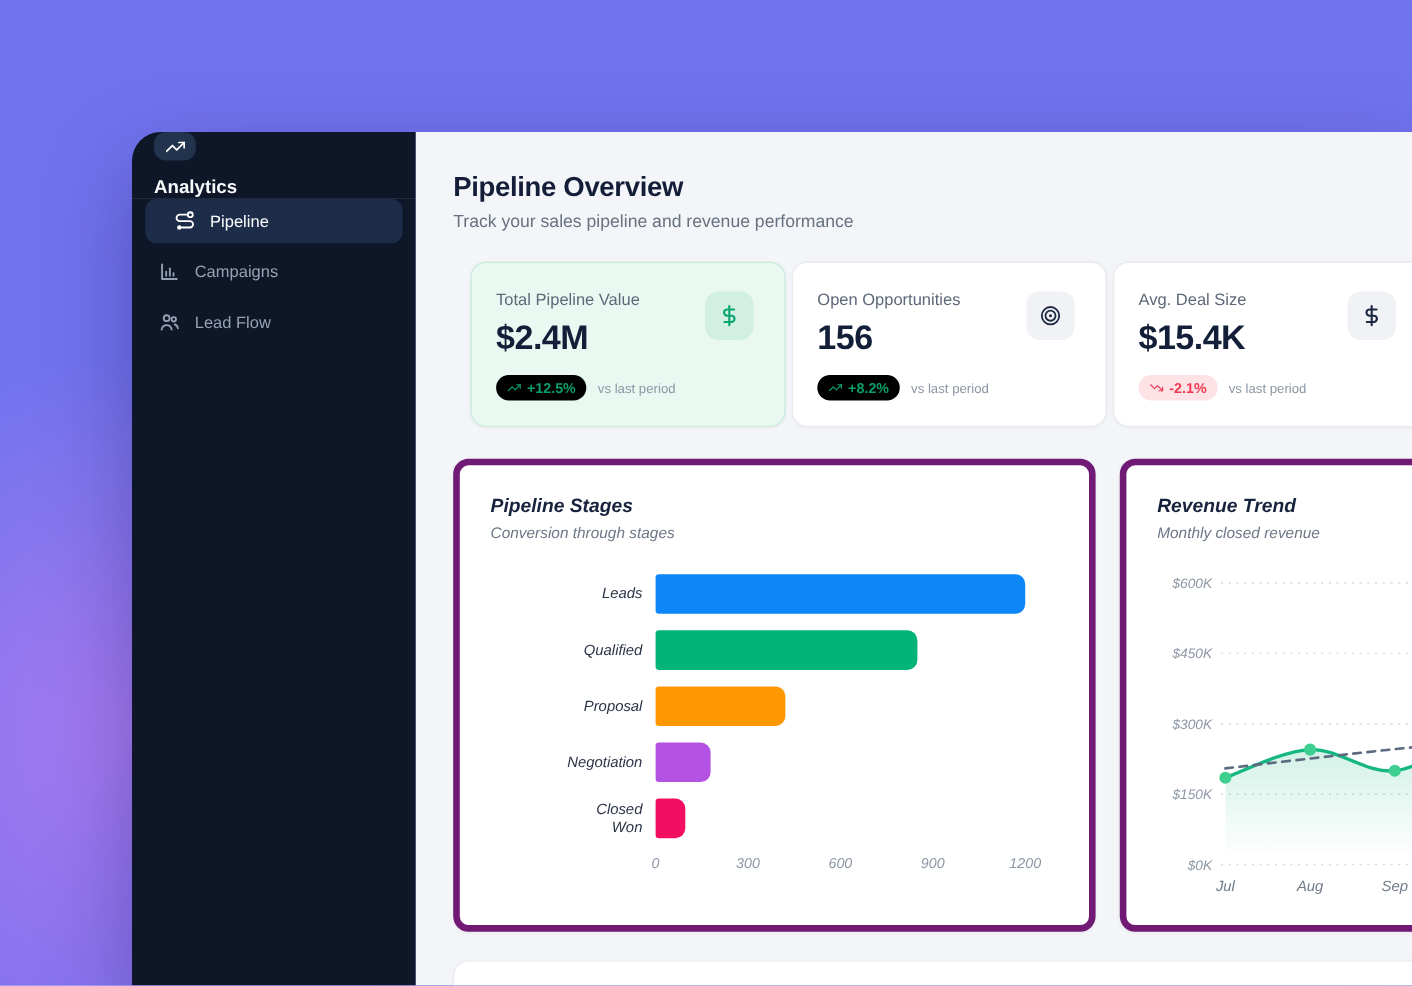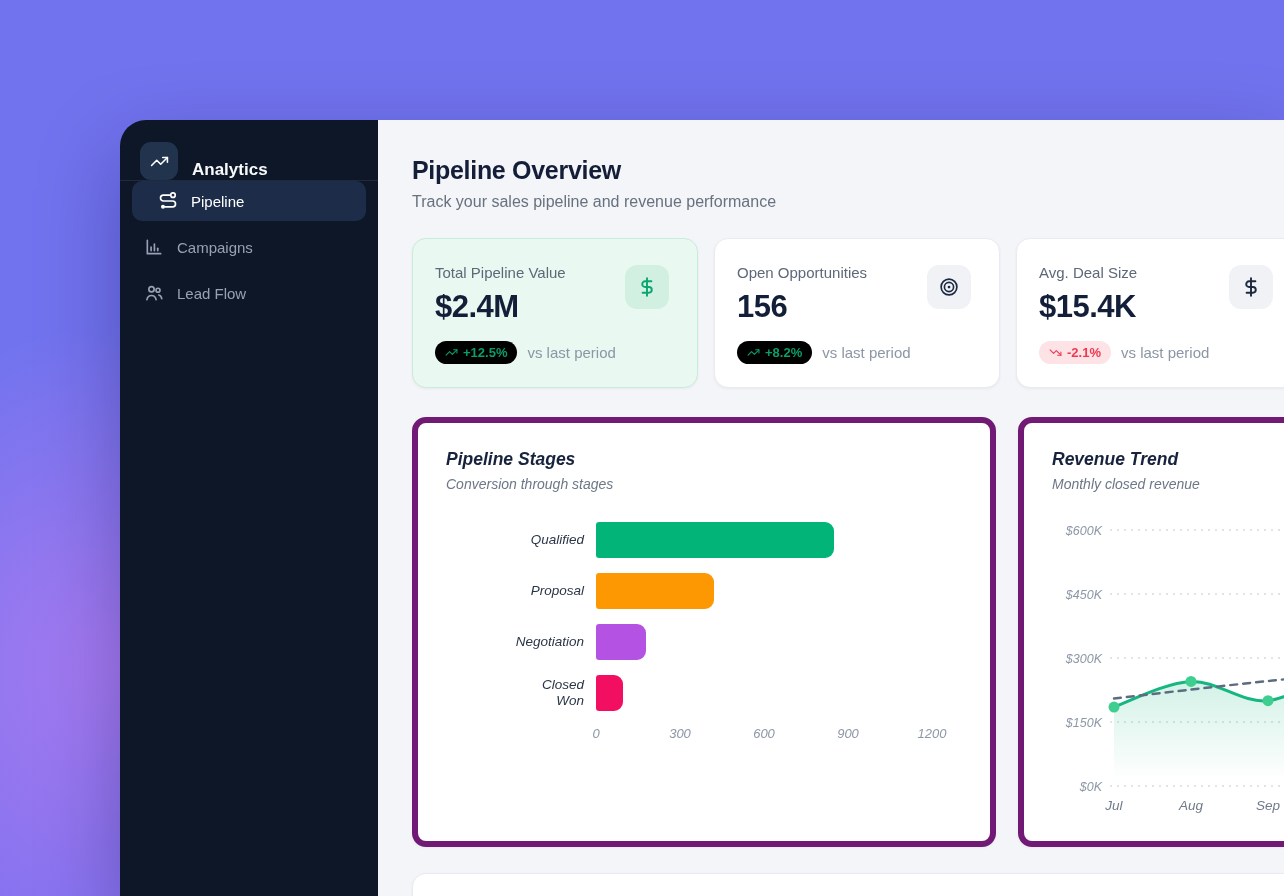--- a/index.html
+++ b/index.html
@@ -13,53 +13,54 @@
       radial-gradient(700px 650px at -5% 105%, rgba(150,108,240,.45), rgba(150,108,240,0) 70%);
   }
   .app-window {
     position:absolute; left:120px; top:120px; right:0; bottom:0;
     display:flex; border-top-left-radius:26px; overflow:hidden;
     box-shadow:0 30px 80px rgba(24,20,90,.35);
   }
   
   .sidebar { flex:0 0 258px; background:#0d1728; display:flex; flex-direction:column; }
   .sidebar-header {
-    display:flex; align-items:flex-end; gap:14px; padding:0 20px; height:61px;
+    display:flex; align-items:flex-start; gap:14px; padding:0 20px; height:61px;
     border-bottom:1px solid rgba(148,163,184,.14);
+    flex-direction:column;
   }
   .logo-tile { width:38px; height:38px; border-radius:11px; background:#22334e;
     display:flex; align-items:center; justify-content:center; color:#ffffff; }
   .logo-tile svg { width:19px; height:19px; }
   .brand { font-size:17px; font-weight:700; color:#f8fafc; }
   .section-label { padding:21px 22px 11px; font-size:11px; font-weight:700; letter-spacing:1.3px; color:#5c6d84; }
   .nav { padding:0 12px; }
   .nav-item { display:flex; align-items:center; gap:13px; height:40px; padding:0 12px;
     border-radius:10px; margin-bottom:6px; font-size:15px; color:#96a2b3; cursor:pointer; }
   .nav-item.active { background:#1d2c49; color:#ffffff;padding-left:26px; }
   .nav-icon { display:flex; }
   .nav-icon svg { width:20px; height:20px; }
   
   .content { flex:1; background:#f4f5f8; padding:36px 0 0 34px; position:relative; overflow:hidden; }
   .page-title { margin:0; font-size:25px; font-weight:800; color:#141e38; letter-spacing:-.3px; }
   .page-subtitle { margin:8px 0 0; font-size:16px; color:#67717f; }
   
-  .kpi-row { display:flex; gap:16px; margin-top:27px; }
+  .kpi-row { display:flex; gap:6px; margin-top:27px;margin-left:16px; }
   .kpi-card { position:relative; flex:0 0 286px; height:150px; background:#fff;
     border:1px solid #e9ebf0; border-radius:14px; padding:25px 22px 0;
     box-shadow:0 1px 3px rgba(15,23,42,.05); }
   .kpi-card.mint { background:#e9f9f1; border-color:#c7ecd9; }
   .kpi-label { font-size:15px; color:#5d6878; }
   .kpi-value { font-size:31px; font-weight:800; color:#131e38; margin-top:8px; letter-spacing:-.5px; }
   .kpi-delta-row { display:flex; align-items:center; gap:10px; margin-top:16px; }
   .pill { display:inline-flex; align-items:center; gap:5px; padding:4px 10px;
     border-radius:999px; font-size:13px; font-weight:700; }
   .pill svg { width:13px; height:13px; }
   .pill.up { background:#000000; color:#0b9e68; }
   .pill.down { background:#fde2e6; color:#ee3a51; }
-  .kpi-note { font-size:15px; color:#8c96a5; }
+  .kpi-note { font-size:12px; color:#8c96a5; }
   .kpi-icon-tile { position:absolute; top:26px; right:28px; width:44px; height:44px; border-radius:12px;
     display:flex; align-items:center; justify-content:center; }
   .kpi-icon-tile svg { width:22px; height:22px; }
   .tile-mint { background:#d2f0e1; color:#0ba572; }
   .tile-gray { background:#f0f2f5; color:#1c2940; }
   
   .charts-row { display:flex; gap:22px; margin-top:29px; }
   .chart-card { flex:0 0 584px; height:430px; background:#fff; border:6px solid #701a75;
     border-radius:14px; padding:26px 28px; box-shadow:0 1px 3px rgba(15,23,42,.05);font-style:italic; }
   .chart-title { margin:0; font-size:17.5px; font-weight:700; color:#17223c; }
@@ -204,20 +205,26 @@
           </div>
         </div>
       </div>
 
     <div class="charts-row">
 
       <section class="chart-card">
         <h2 class="chart-title">Pipeline Stages</h2>
         <p class="chart-subtitle">Conversion through stages</p>
         <div class="bar-chart">
+            <div class="bar-row">
+              <div class="bar-row-label">Leads</div>
+              <div class="bar-track">
+                <div class="bar-fill" style="width: 100%; background: rgb(13, 135, 248);"></div>
+              </div>
+            </div>
             <div class="bar-row">
               <div class="bar-row-label">Qualified</div>
               <div class="bar-track">
                 <div class="bar-fill" style="width: 70.8333%; background: rgb(2, 180, 120);"></div>
               </div>
             </div>
             <div class="bar-row">
               <div class="bar-row-label">Proposal</div>
               <div class="bar-track">
                 <div class="bar-fill" style="width: 35%; background: rgb(253, 152, 3);"></div>

